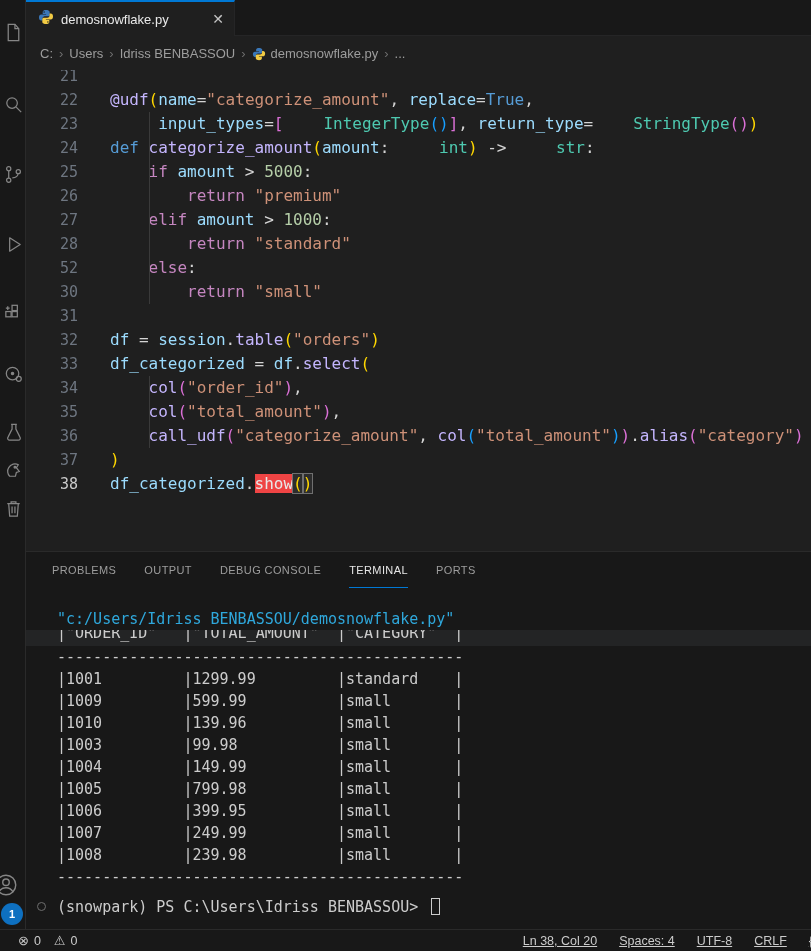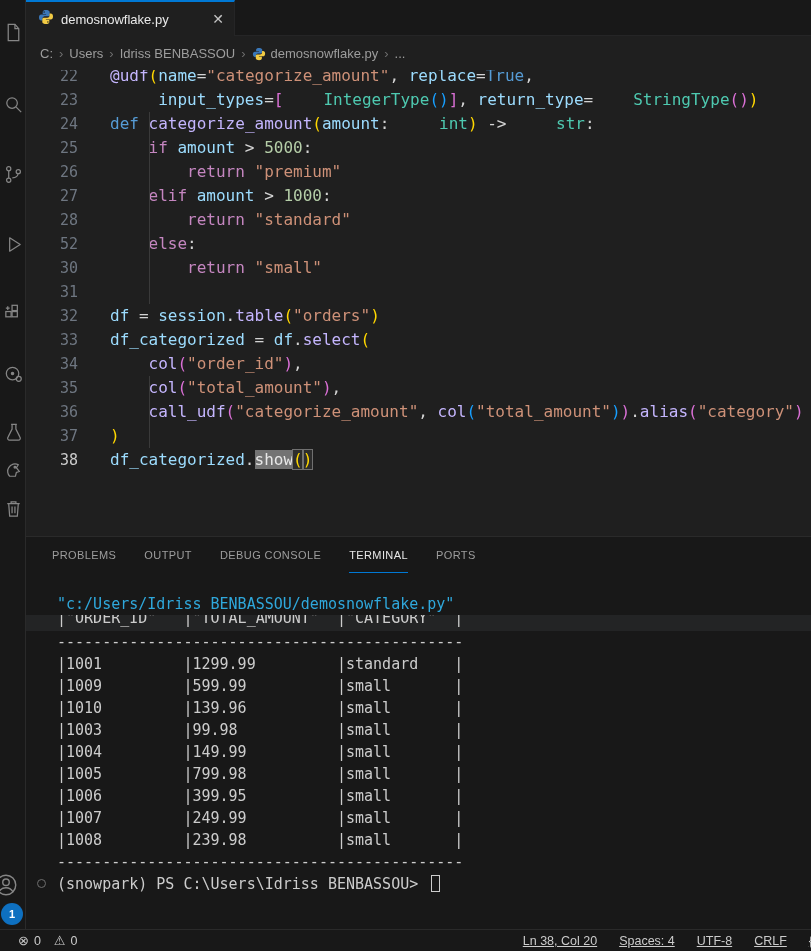--- a/index.html
+++ b/index.html
@@ -52,40 +52,40 @@
   .tk-def  { color:#569cd6; }
   .tk-fn   { color:#c4b5fd; }
   .tk-var  { color:#9cdcfe; }
   .tk-type { color:#4ec9b0;margin-left:40px; }
   .tk-str  { color:#ce9178; }
   .tk-num  { color:#b5cea8; }
   .tk-op   { color:#d4d4d4; }
   .tk-b1   { color:#ffd700; }
   .tk-b2   { color:#da70d6; }
   .tk-b3   { color:#179fff; }
-  .tk-showhl { color:#e8e8e8; background:#737373; }
+  .tk-showhl { color:#e8e8e8; background:#ef4444; }
   .tk-bm   { color:#ffd700; outline:1px solid #707070; background:#2d2d2d; }
 
   
-  #panel { position:absolute; left:0; top:536px; width:100%; height:393px;
+  #panel { position:absolute; left:0; top:551px; width:100%; height:393px;
     background:#181818; border-top:1px solid #2a2a2a; }
   #panel-tabs { display:flex; align-items:center; height:36px; padding-left:26px; }
   .panel-tab { color:#9d9d9d; font-size:11px; letter-spacing:0.4px; margin-right:28px;
     height:36px; display:flex; align-items:center; cursor:pointer;
     border-bottom:1px solid transparent; }
   .panel-tab.active { color:#e7e7e7; border-bottom:1px solid #0078d4; }
 
   #terminal { position:absolute; left:0; top:36px; width:100%; height:357px;
     padding-top:20px; font-family:"DejaVu Sans Mono", monospace; font-size:15px;
     color:#cccccc; }
   .term-line { height:22px; line-height:22px; white-space:pre; padding-left:31px; }
   .term-path { color:#2fa8dc; }
   .term-band { height:16px; overflow:hidden; background:#232425; }
   .term-band .term-line { margin-top:-8px; }
-  .term-prompt-row { position:relative; }
+  .term-prompt-row { position:relative; margin-top:8px; }
   .term-deco { position:absolute; left:11px; top:6px; width:9px; height:9px;
     border:1.5px solid #6e6e6e; border-radius:50%; }
   .term-cursor { display:inline-block; width:9px; height:17px; border:1px solid #cccccc;
     vertical-align:-3px; margin-left:4px; }
 
   
   #statusbar { position:absolute; left:0; top:929px; width:811px; height:22px;
     background:#181818; border-top:1px solid #2a2a2a; color:#cccccc; font-size:12.5px;
     display:flex; align-items:center; }
   #sb-left { display:flex; align-items:center; margin-left:18px; gap:5px; cursor:pointer; }
@@ -191,20 +191,21 @@
           <path fill="#3a77b8" d="M7.9 1C6.1 1 4.7 1.6 4.7 3.1v1.8h3.4v.5H3.3C1.8 5.4 1 6.7 1 8.4s.8 3 2.3 3h1.2V9.6c0-1.3 1-2.3 2.3-2.3h3.3c1 0 1.6-.7 1.6-1.6V3.1C11.7 1.6 9.7 1 7.9 1z"></path>
           <path fill="#f2cb44" d="M8.1 15c1.8 0 3.2-.6 3.2-2.1v-1.8H7.9v-.5h4.8c1.5 0 2.3-1.3 2.3-3s-.8-3-2.3-3h-1.2v1.8c0 1.3-1 2.3-2.3 2.3H5.9c-1 0-1.6.7-1.6 1.6v2.6c0 1.5 2 2.1 3.8 2.1z"></path>
         </svg></span>
       <span class="bc-item">demosnowflake.py</span>
       <span class="bc-sep">›</span>
       <span class="bc-item">...</span>
     </div>
 
   <div id="editor">
     <div id="code-lines">
+        <div class="code-row"><span class="ln">21</span><span class="code-text"></span></div>
         <div class="code-row"><span class="ln">22</span><span class="code-text"><span class="tk-fn">@udf</span><span class="tk-b1">(</span><span class="tk-var">name</span><span class="tk-op">=</span><span class="tk-str">"categorize_amount"</span><span class="tk-pl">, </span><span class="tk-var">replace</span><span class="tk-op">=</span><span class="tk-def">True</span><span class="tk-pl">,</span></span></div>
         <div class="code-row"><span class="ln">23</span><span class="code-text"><span class="tk-pl">     </span><span class="tk-var">input_types</span><span class="tk-op">=</span><span class="tk-b2">[</span><span class="tk-type">IntegerType</span><span class="tk-b3">(</span><span class="tk-b3">)</span><span class="tk-b2">]</span><span class="tk-pl">, </span><span class="tk-var">return_type</span><span class="tk-op">=</span><span class="tk-type">StringType</span><span class="tk-b2">(</span><span class="tk-b2">)</span><span class="tk-b1">)</span></span></div>
         <div class="code-row"><span class="ln">24</span><span class="code-text"><span class="tk-def">def</span><span class="tk-pl"> </span><span class="tk-fn">categorize_amount</span><span class="tk-b1">(</span><span class="tk-var">amount</span><span class="tk-pl">: </span><span class="tk-type">int</span><span class="tk-b1">)</span><span class="tk-pl"> -&gt; </span><span class="tk-type">str</span><span class="tk-pl">:</span></span></div>
         <div class="code-row"><span class="ln">25</span><span class="code-text"><span class="tk-pl">    </span><span class="tk-kw">if</span><span class="tk-pl"> </span><span class="tk-var">amount</span><span class="tk-pl"> &gt; </span><span class="tk-num">5000</span><span class="tk-pl">:</span></span></div>
         <div class="code-row"><span class="ln">26</span><span class="code-text"><span class="tk-pl">        </span><span class="tk-kw">return</span><span class="tk-pl"> </span><span class="tk-str">"premium"</span></span></div>
         <div class="code-row"><span class="ln">27</span><span class="code-text"><span class="tk-pl">    </span><span class="tk-kw">elif</span><span class="tk-pl"> </span><span class="tk-var">amount</span><span class="tk-pl"> &gt; </span><span class="tk-num">1000</span><span class="tk-pl">:</span></span></div>
         <div class="code-row"><span class="ln">28</span><span class="code-text"><span class="tk-pl">        </span><span class="tk-kw">return</span><span class="tk-pl"> </span><span class="tk-str">"standard"</span></span></div>
         <div class="code-row"><span class="ln">52</span><span class="code-text"><span class="tk-pl">    </span><span class="tk-kw">else</span><span class="tk-pl">:</span></span></div>
         <div class="code-row"><span class="ln">30</span><span class="code-text"><span class="tk-pl">        </span><span class="tk-kw">return</span><span class="tk-pl"> </span><span class="tk-str">"small"</span></span></div>
         <div class="code-row"><span class="ln">31</span><span class="code-text"></span></div>

